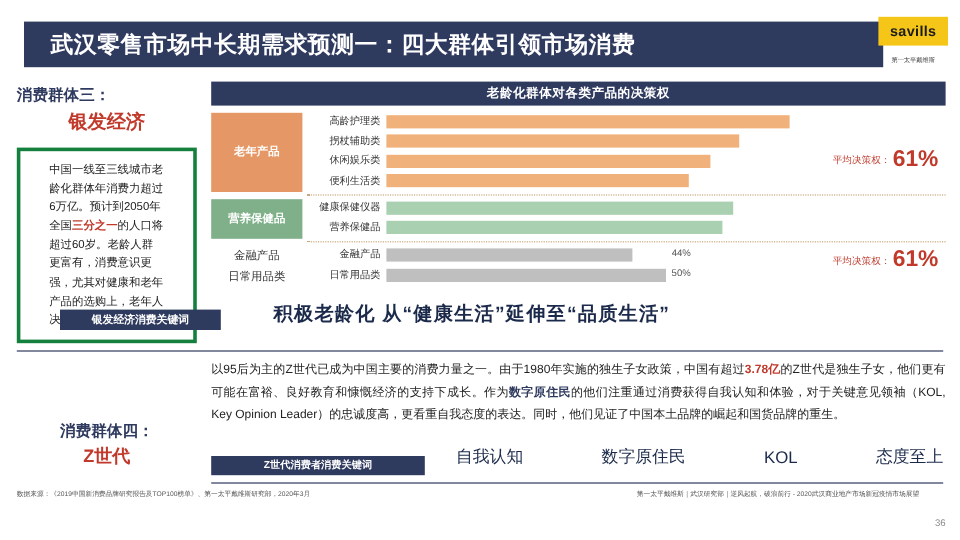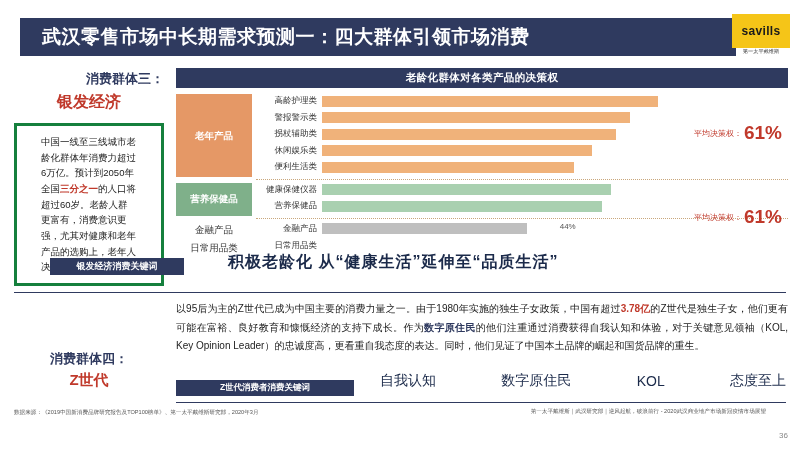--- a/index.html
+++ b/index.html
@@ -19,32 +19,32 @@
     background:#2f3a5f;
     display:flex; align-items:center;margin-left:20px;
   }
   .title-text {
     color:#ffffff; font-size:19px; font-weight:bold;
     padding-left:22px; letter-spacing:0.5px; white-space:nowrap;
   }
 
   
   .logo-box {
-    position:absolute; right:10px; top:14px; width:58px; height:34px;
+    position:absolute; right:10px; top:14px; width:58px; height:24px;
     background:#f5c518; display:flex; align-items:center; justify-content:center;
   }
   .logo-text { font-size:12px; font-weight:bold; color:#1b1b1b; letter-spacing:0.3px; }
   .logo-sub {
     position:absolute; right:8px; top:48px; width:62px;
     font-size:5.2px; color:#333; text-align:center; line-height:1.25;
   }
 
   
   .left-col { position:absolute; left:14px; top:70px; width:150px; }
-  .grp-label { font-size:13px; color:#2f3a5f; font-weight:bold; text-align:right; }
+  .grp-label { font-size:13px; color:#2f3a5f; font-weight:bold; text-align:left; }
   .grp-name { font-size:16px; color:#c0392b; font-weight:bold; text-align:center; margin-top:4px; }
 
   .blurb {
     margin-top:10px; border:3px solid #15803d; padding:8px 24px;
     font-size:9.5px; line-height:1.65; color:#222;
   }
   .blurb b { color:#c0392b; }
 
   .grp4-label { font-size:13px; color:#2f3a5f; font-weight:bold; text-align:center; }
   .grp4-name { font-size:15px; color:#c0392b; font-weight:bold; text-align:center; margin-top:3px; }
@@ -156,26 +156,20 @@
       <div class="cat-block">
         <div class="cat-tag" style="background:#e59866;">老年产品</div>
         <div class="cat-rows">
           <div class="bar-row">
             <div class="bar-label">高龄护理类</div>
             <div class="bar-track">
                 <div class="bar" style="width:72%;background:#f0b27a;"></div>
               </div>
           </div>
           <div class="bar-row">
-            <div class="bar-label">警报警示类</div>
-            <div class="bar-track">
-                <div class="bar" style="width:66%;background:#f0b27a;"></div>
-              </div>
-          </div>
-          <div class="bar-row">
             <div class="bar-label">拐杖辅助类</div>
             <div class="bar-track">
                 <div class="bar" style="width:63%;background:#f0b27a;"></div>
               </div>
           </div>
           <div class="bar-row">
             <div class="bar-label">休闲娱乐类</div>
             <div class="bar-track">
                 <div class="bar" style="width:58%;background:#f0b27a;"></div>
               </div>
@@ -229,20 +223,24 @@
               <span class="bar-val" style="left:45%;margin-left:28px;">44%</span>
             </div>
           </div>
         </div>
       </div>
       <div class="cat-block">
         <div class="cat-tag plain">日常用品类</div>
         <div class="cat-rows">
           <div class="bar-row">
             <div class="bar-label">日常用品类</div>
+            <div class="bar-track">
+              <div class="bar" style="width:50%;background:#bfbfbf;"></div>
+              <span class="bar-val" style="left:51%;">50%</span>
+            </div>
           </div>
         </div>
       </div>
 
     </div>
   </div>
 
   <div class="kw-band1">
     <div class="kw-tag1">银发经济消费关键词</div>
     <div class="kw-text1">积极老龄化    从“健康生活”延伸至“品质生活”</div>

